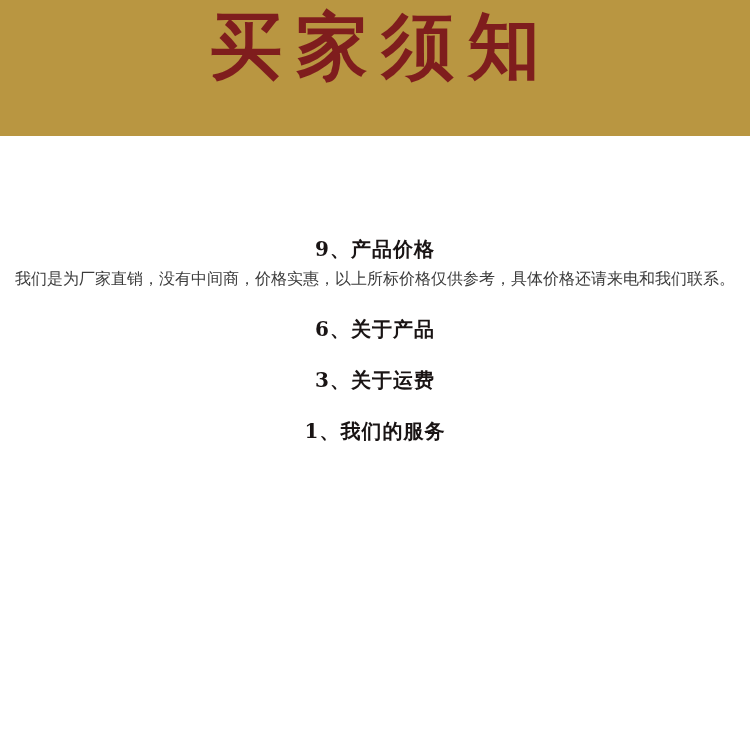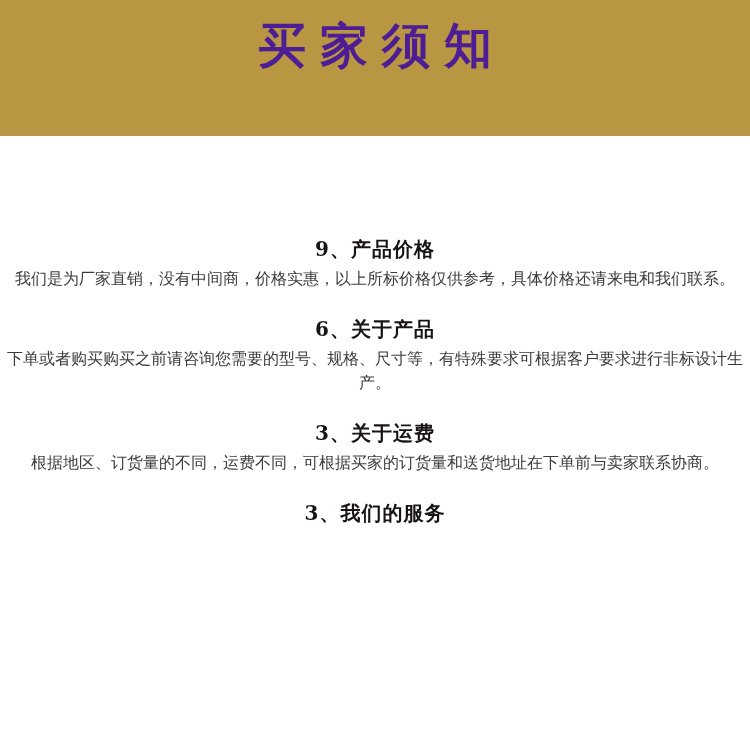--- a/index.html
+++ b/index.html
@@ -19,28 +19,27 @@
     
     .banner {
       width: 750px;
       height: 136px;
       background: #b99641;
       color: #ffffff;
       text-align: center;
       padding-top: 6px;
     }
     .banner-title-zh {
-      font-size: 48px;
+      font-size: 72px;
       line-height: 80px;
       font-weight: bold;
       letter-spacing: 14px;
       text-indent: 14px; 
-      color: #4c1d95;
+      color: #7f1d1d;
       white-space: nowrap;
-      font-family: Liberation Serif, serif;
     }
     .banner-title-en {
       font-family: "DejaVu Sans Mono", "Liberation Mono", monospace;
       font-size: 32px;
       line-height: 38px;
       font-weight: bold;
       letter-spacing: 7px;
       text-indent: 7px;
       color: #fdfdfd;
       white-space: nowrap;
@@ -83,26 +82,24 @@
 
   <div class="content">
 
     <div class="section">
       <div class="section-heading">9、产品价格</div>
       <div class="section-body"><span>我们是为厂家直销，没有中间商，价格实惠，以上所标价格仅供参考，具体价格还请来电和我们联系。</span></div>
     </div>
 
     <div class="section">
       <div class="section-heading">6、关于产品</div>
-      <div class="section-body"><span>下单或者购买购买之前请咨询您需要的型号、规格、尺寸等，有特殊要求可根据客户要求进行非标设计生产。</span></div>
     </div>
 
     <div class="section">
       <div class="section-heading">3、关于运费</div>
-      <div class="section-body"><span>根据地区、订货量的不同，运费不同，可根据买家的订货量和送货地址在下单前与卖家联系协商。</span></div>
     </div>
 
     <div class="section">
-      <div class="section-heading">3、我们的服务</div>
+      <div class="section-heading">1、我们的服务</div>
     </div>
 
   </div>
 </div>
 
 </body></html>

